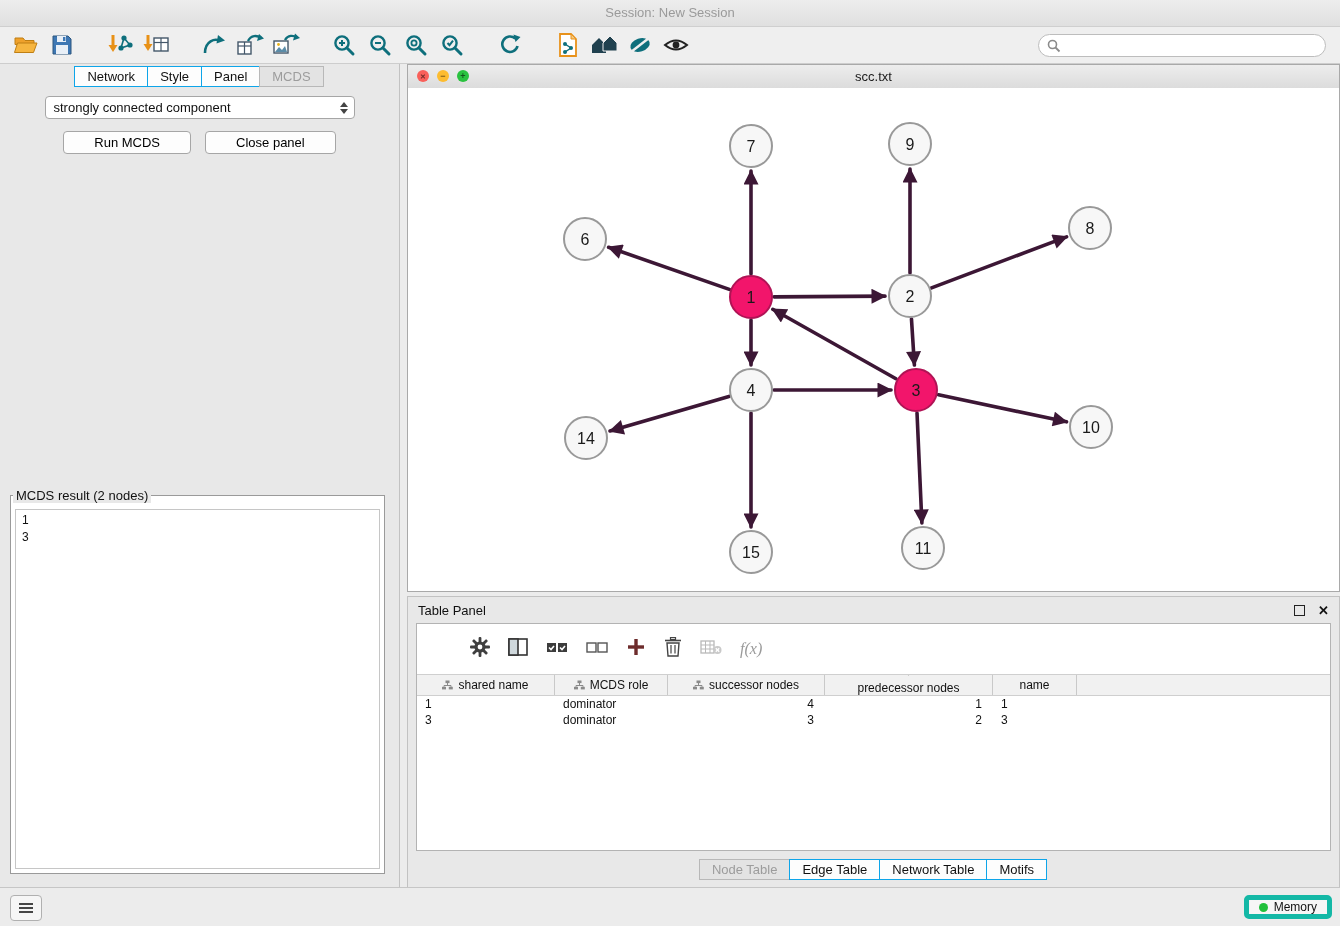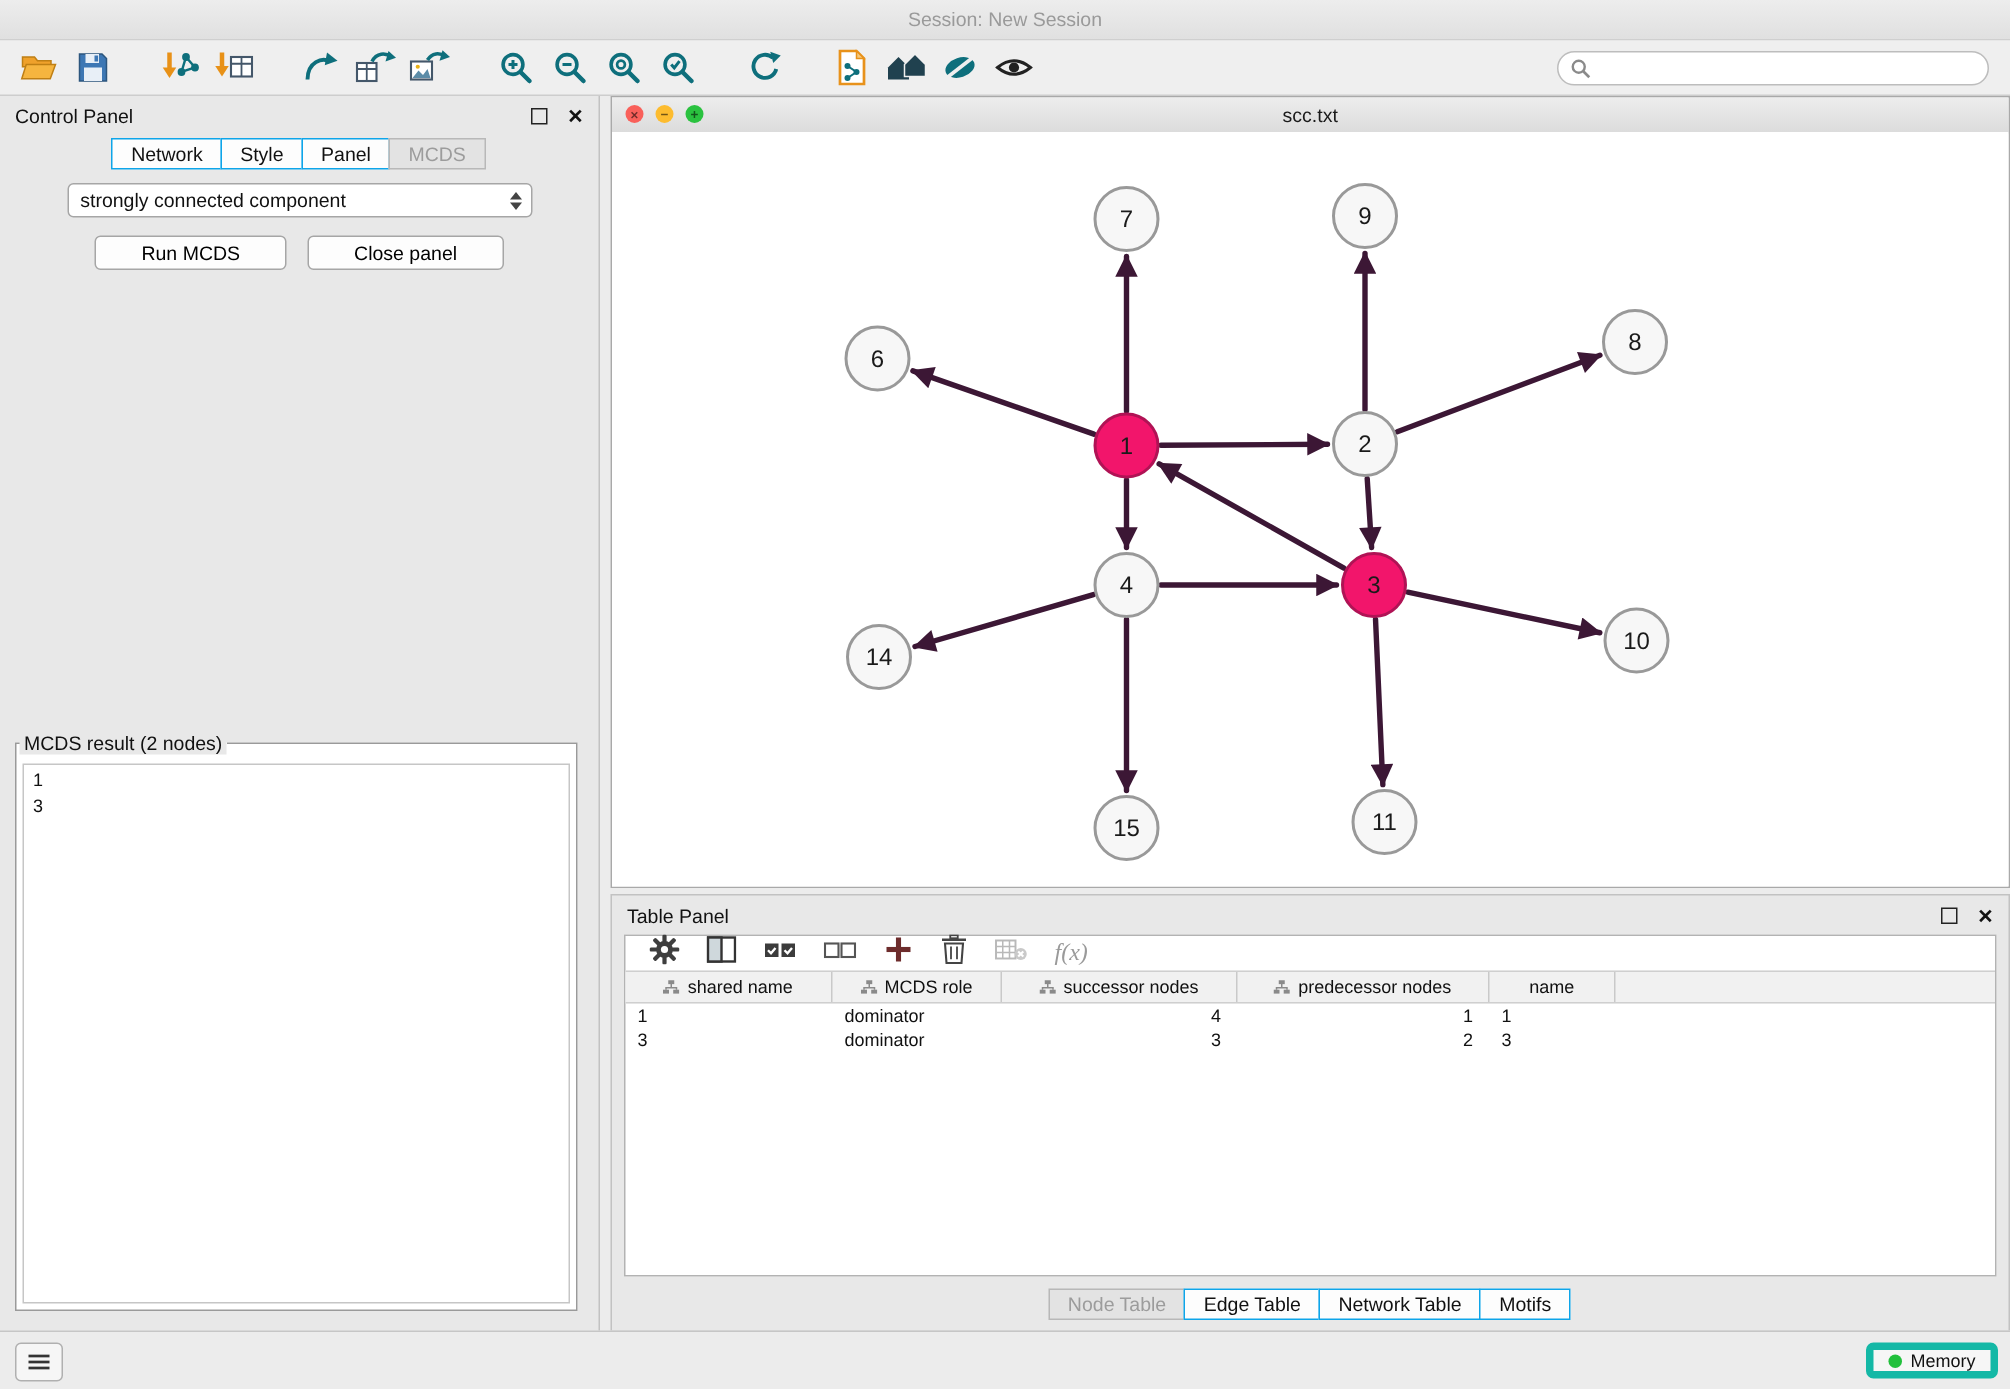--- a/index.html
+++ b/index.html
@@ -55,27 +55,27 @@
     color:rgba(0,0,0,.55);font-weight:bold;}
   .light.red{background:#f9605a;}.light.red::before{content:"✕";font-size:7px;}
   .light.yellow{background:#fdbc2f;}.light.yellow::before{content:"−";}
   .light.green{background:#2ac23f;}.light.green::before{content:"+";}
   .nw-canvas{position:absolute;left:0;top:23px;right:0;bottom:0;background:#fff;}
   .nw-canvas svg{width:100%;height:100%;display:block;}
   
   .table-panel{position:absolute;left:407px;top:596px;width:933px;bottom:38px;background:#e8e8e8;
     border:1px solid #c2c2c2;box-sizing:border-box;}
   .tp-content{position:absolute;left:8px;right:8px;top:26px;bottom:36px;background:#fff;border:1px solid #b3b3b3;}
-  .tp-toolbar{height:23px;display:flex;align-items:center;padding:0 16px;gap:18px;}
+  .tp-toolbar{height:50px;display:flex;align-items:center;padding:0 16px;gap:18px;margin-left:37px;}
   .fx{font-family:"Liberation Serif",serif;font-style:italic;font-size:16px;color:#9a9a9a;}
   .tp-thead{display:flex;height:20px;background:#f1f1f1;border-top:1px solid #cfcfcf;
     border-bottom:1px solid #cfcfcf;font-size:12px;}
   .th-cell{display:flex;align-items:center;justify-content:center;gap:5px;border-right:1px solid #c9c9c9;
     box-sizing:border-box;overflow:hidden;}
-  .c0{width:138px;}.c1{width:113px;}.c2{width:157px;}.c3{width:168px;}.c4{width:84px;}
+  .c0{width:138px;}.c1{width:113px;}.c2{width:157px;}.c3{width:168px;flex-direction:column;}.c4{width:84px;}
   .cf{flex:1;border-right:none!important;}
   .tp-row{display:flex;height:16px;font-size:12px;align-items:center;}
   .td-cell{box-sizing:border-box;padding:0 8px;overflow:hidden;white-space:nowrap;}
   .td-cell.right{text-align:right;padding-right:11px;}
   .tp-tabs{position:absolute;bottom:7px;left:0;right:0;display:flex;justify-content:center;}
   
   .statusbar{position:absolute;left:0;right:0;bottom:0;height:38px;background:#ececec;border-top:1px solid #c6c6c6;}
   .sb-menu-btn{position:absolute;left:10px;top:7px;width:30px;height:24px;border:1px solid #b0b0b0;
     border-radius:4px;background:#f6f6f6;display:flex;align-items:center;justify-content:center;}
   .sb-memory{position:absolute;right:8px;top:7px;height:24px;border:5px solid #14b8a6;border-radius:5px;
@@ -222,26 +222,20 @@
       <svg width="14" height="14" viewBox="0 0 14 14">
           <circle cx="5.5" cy="5.5" r="4" fill="none" stroke="#8a8a8a" stroke-width="1.6"></circle>
           <line x1="8.5" y1="8.5" x2="12.5" y2="12.5" stroke="#8a8a8a" stroke-width="1.8"></line>
         </svg>
     </span>
     <input type="text" style="">
   </span>
 </div>
 
 <div class="control-panel">
-  <div class="panel-header">
-    <span>Control Panel</span>
-    <span class="spacer"></span>
-    <span class="float-icon"></span>
-    <span class="close-x"></span>
-  </div>
   <div class="cp-tabs">
     <span class="tab-box">Network</span>
     <span class="tab-box">Style</span>
     <span class="tab-box">Panel</span>
     <span class="tab-box active">MCDS</span>
   </div>
   <div class="cp-select">
     <span>strongly connected component</span>
     <span class="stepper">
         <span class="tri-up"></span>

